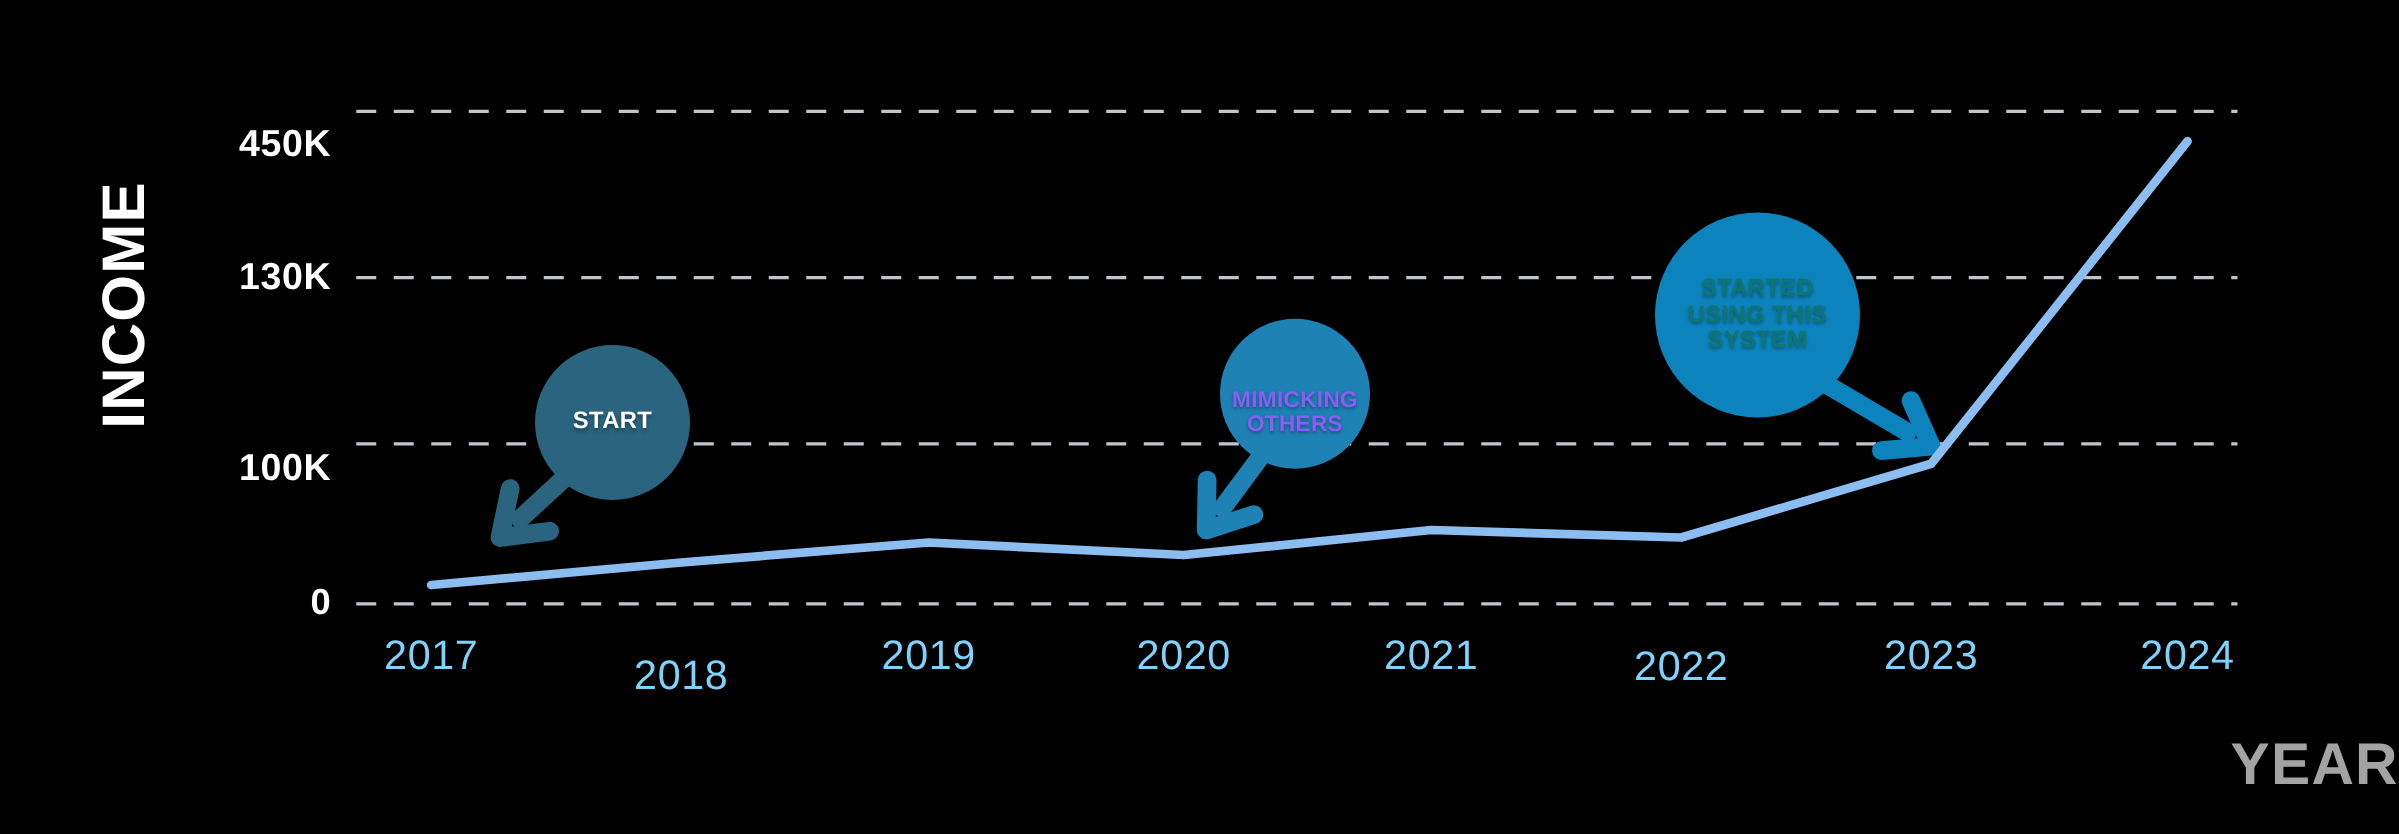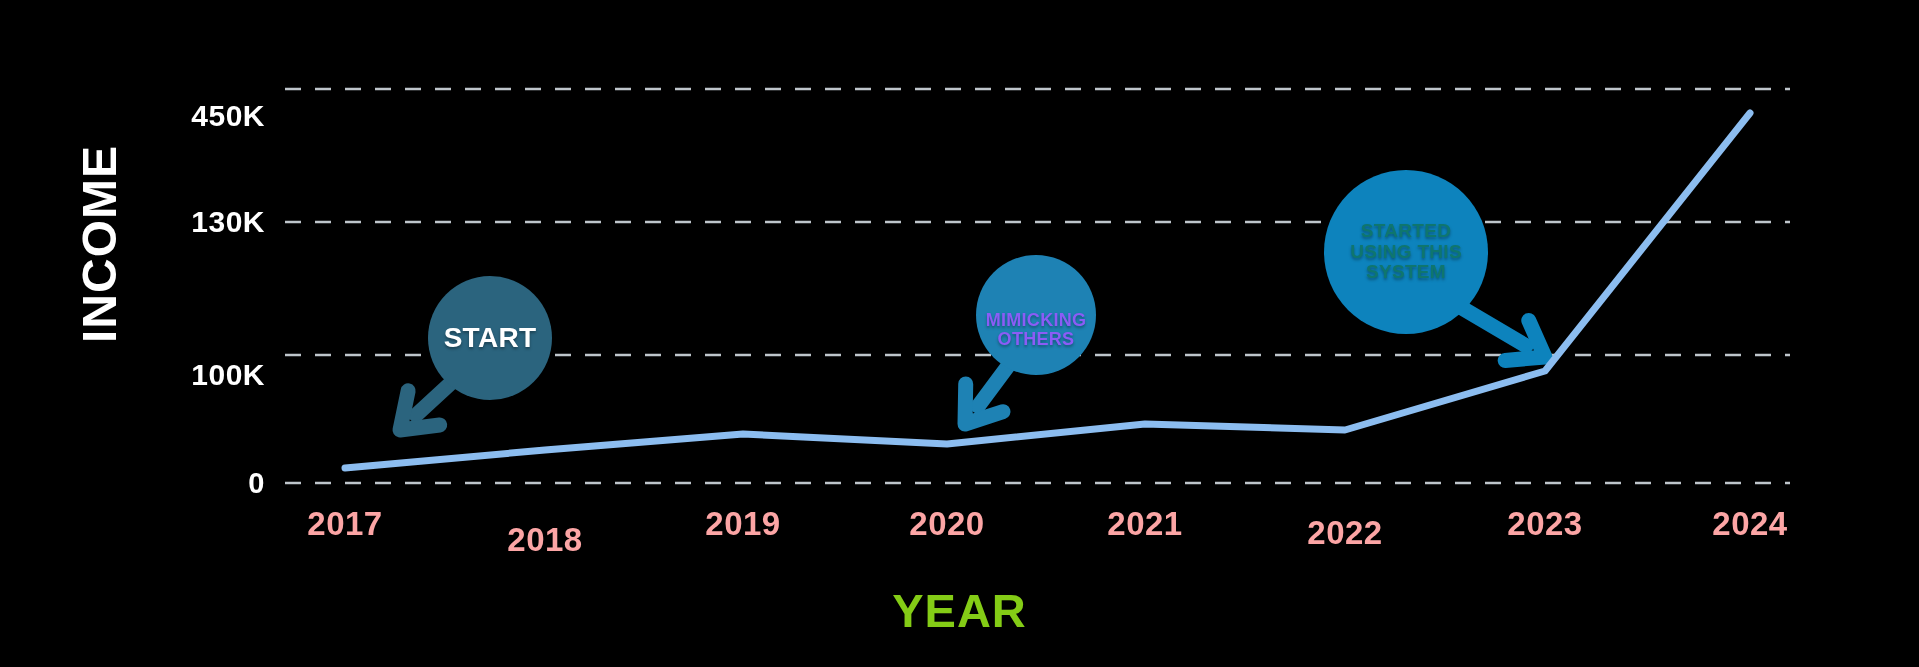--- a/index.html
+++ b/index.html
@@ -41,23 +41,23 @@
     transform: translateY(-50%);
     white-space: nowrap;
     -webkit-font-smoothing: antialiased;
   }
   .ytick-0 {
     font-size: 29px;
   }
   
   .xtick {
     position: absolute;
-    color: #fca5a5;
+    color: #7dd3fc;
     font-family: "Liberation Sans", sans-serif;
-    font-weight: bold;
+    font-weight: normal;
     font-size: 33px;
     letter-spacing: 0.5px;
     transform: translateX(-50%);
     white-space: nowrap;
     -webkit-font-smoothing: antialiased;
   }
   
   #y-axis-title {
     position: absolute;
     left: 72px;
@@ -70,22 +70,22 @@
     transform-origin: left top;
     transform: rotate(-90deg) translate(-100%, 0);
     white-space: nowrap;
     -webkit-font-smoothing: antialiased;
   }
   #x-axis-title {
     position: absolute;
     left: 0;
     right: 0;
     top: 583px;
-    text-align: center;
-    color: #84cc16;
+    text-align: right;
+    color: #a3a3a3;
     font-family: "Liberation Sans", sans-serif;
     font-weight: bold;
     font-size: 47px;
     letter-spacing: 1px;
     -webkit-font-smoothing: antialiased;
   }
   
   .bubble-label {
     position: absolute;
     transform: translate(-50%, -50%);
@@ -93,21 +93,21 @@
     color: #ffffff;
     font-family: "Liberation Sans", sans-serif;
     font-weight: bold;
     line-height: 1.08;
     letter-spacing: 0.3px;
     text-shadow: 0 2px 3px rgba(0,0,0,0.35);
     pointer-events: none;
     white-space: pre-line;
     -webkit-font-smoothing: antialiased;
   }
-  .bubble-label.sz-lg { font-size: 28px; }
+  .bubble-label.sz-lg { font-size: 19px; }
   .bubble-label.sz-md { font-size: 19px; }
   .bubble-label.sz-sm { font-size: 18px; }
   .hit-circle {
     position: absolute;
     border-radius: 50%;
     transform: translate(-50%, -50%);
     background: transparent;
   }
 </style>
 </head>

